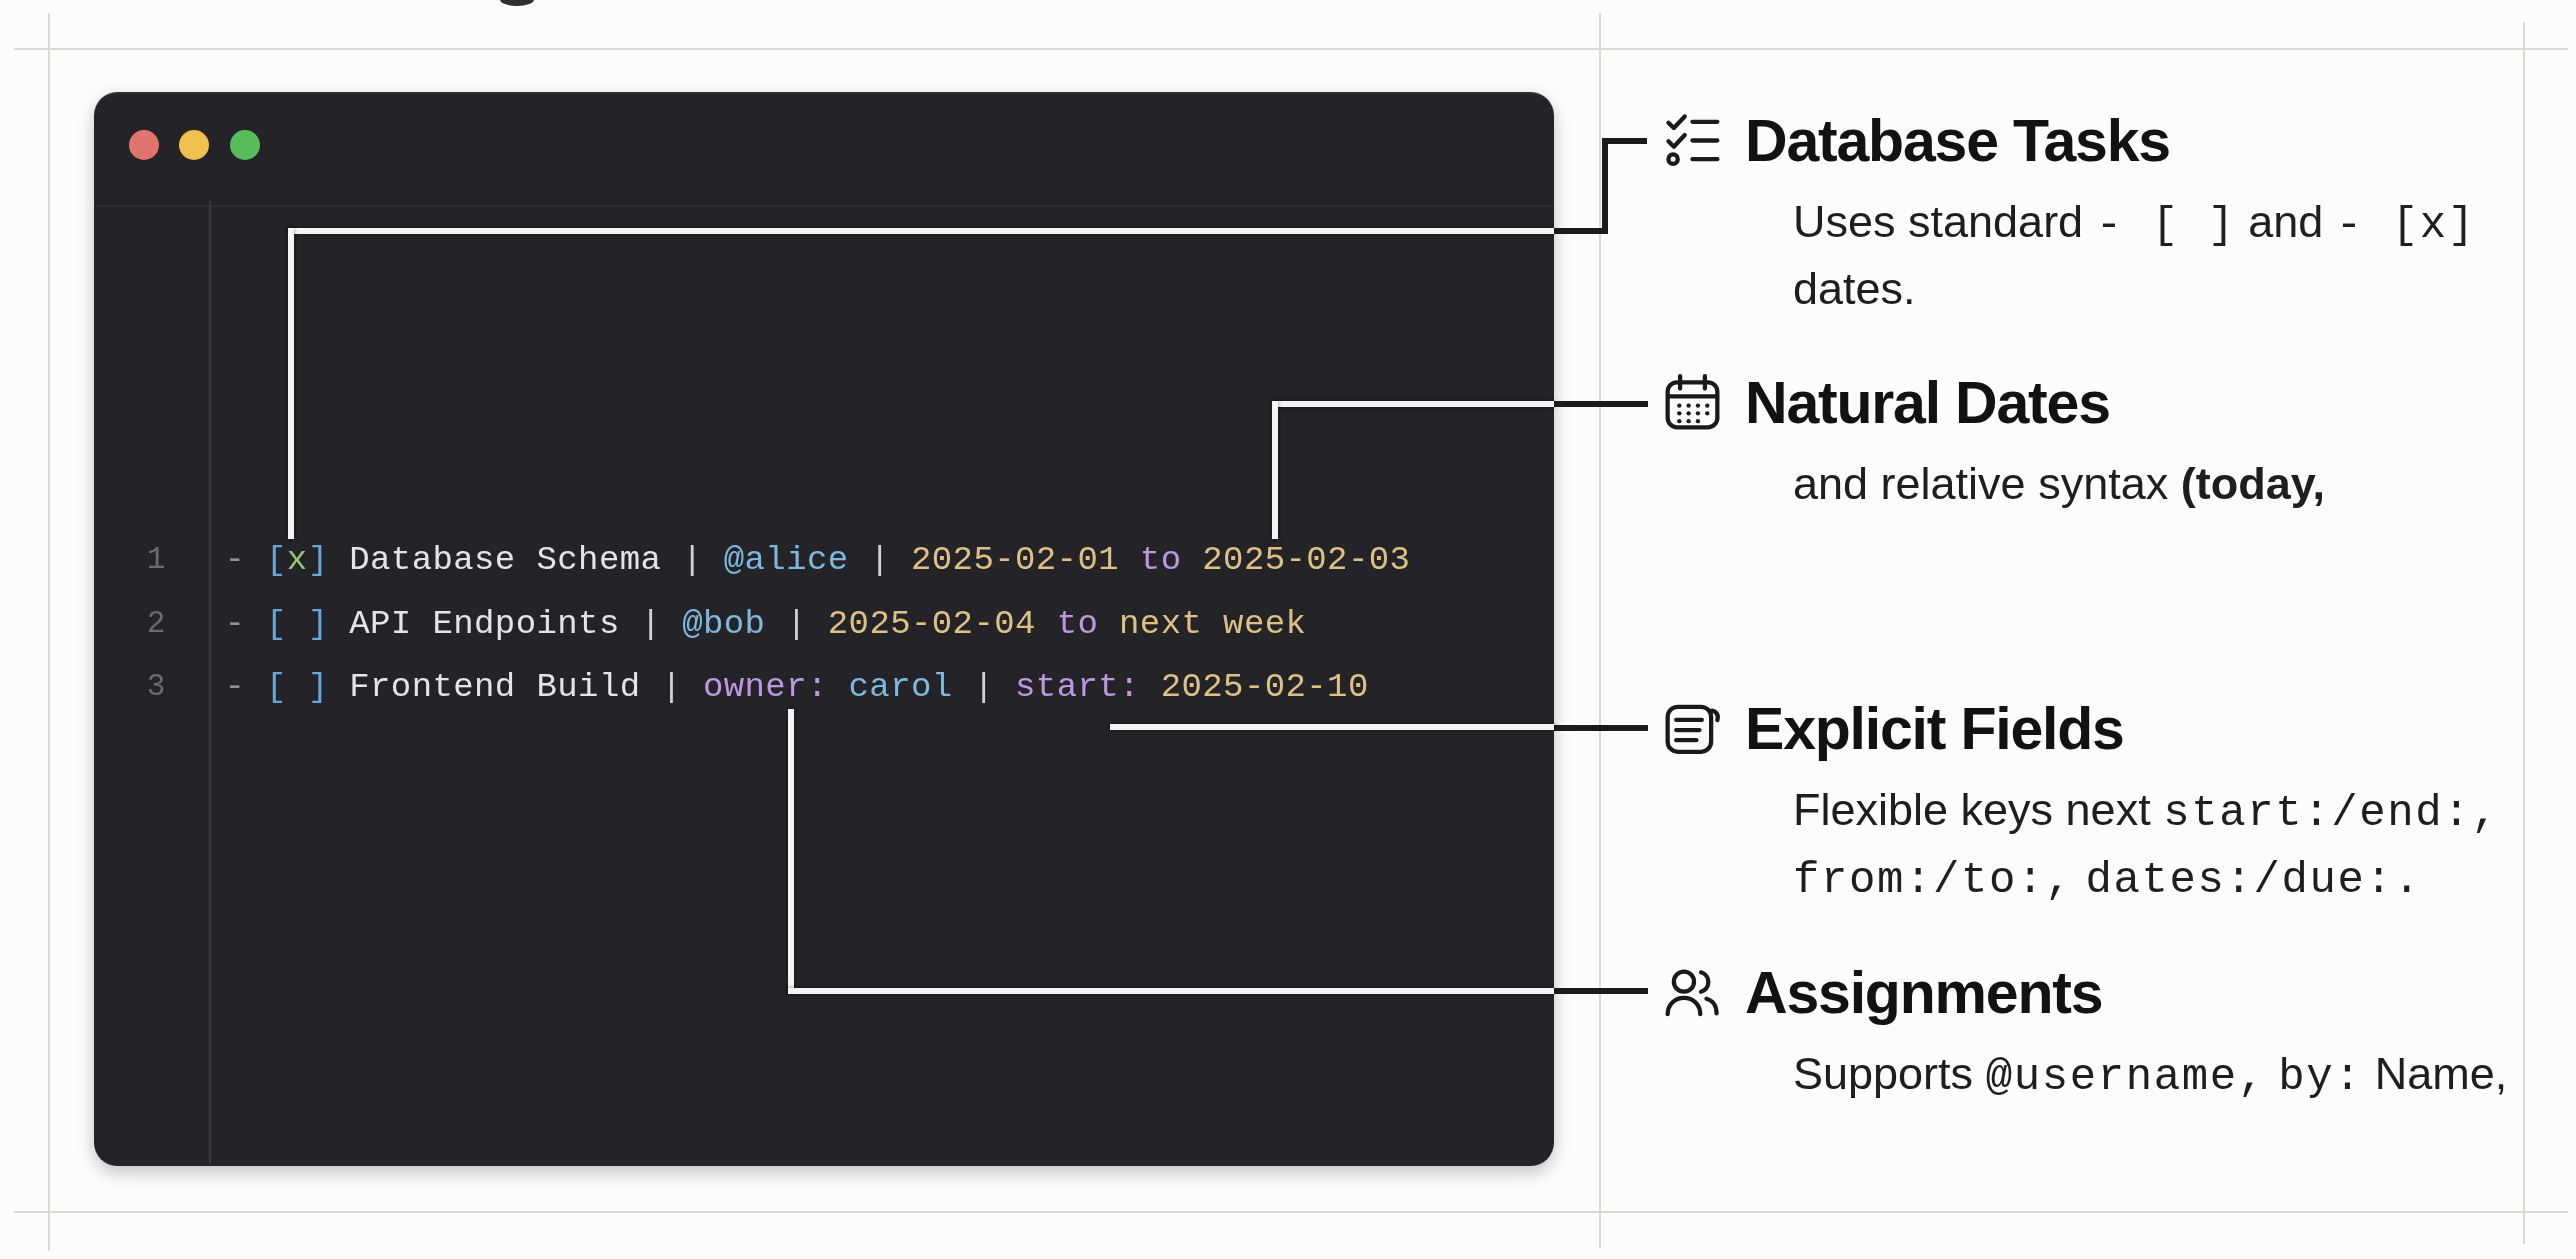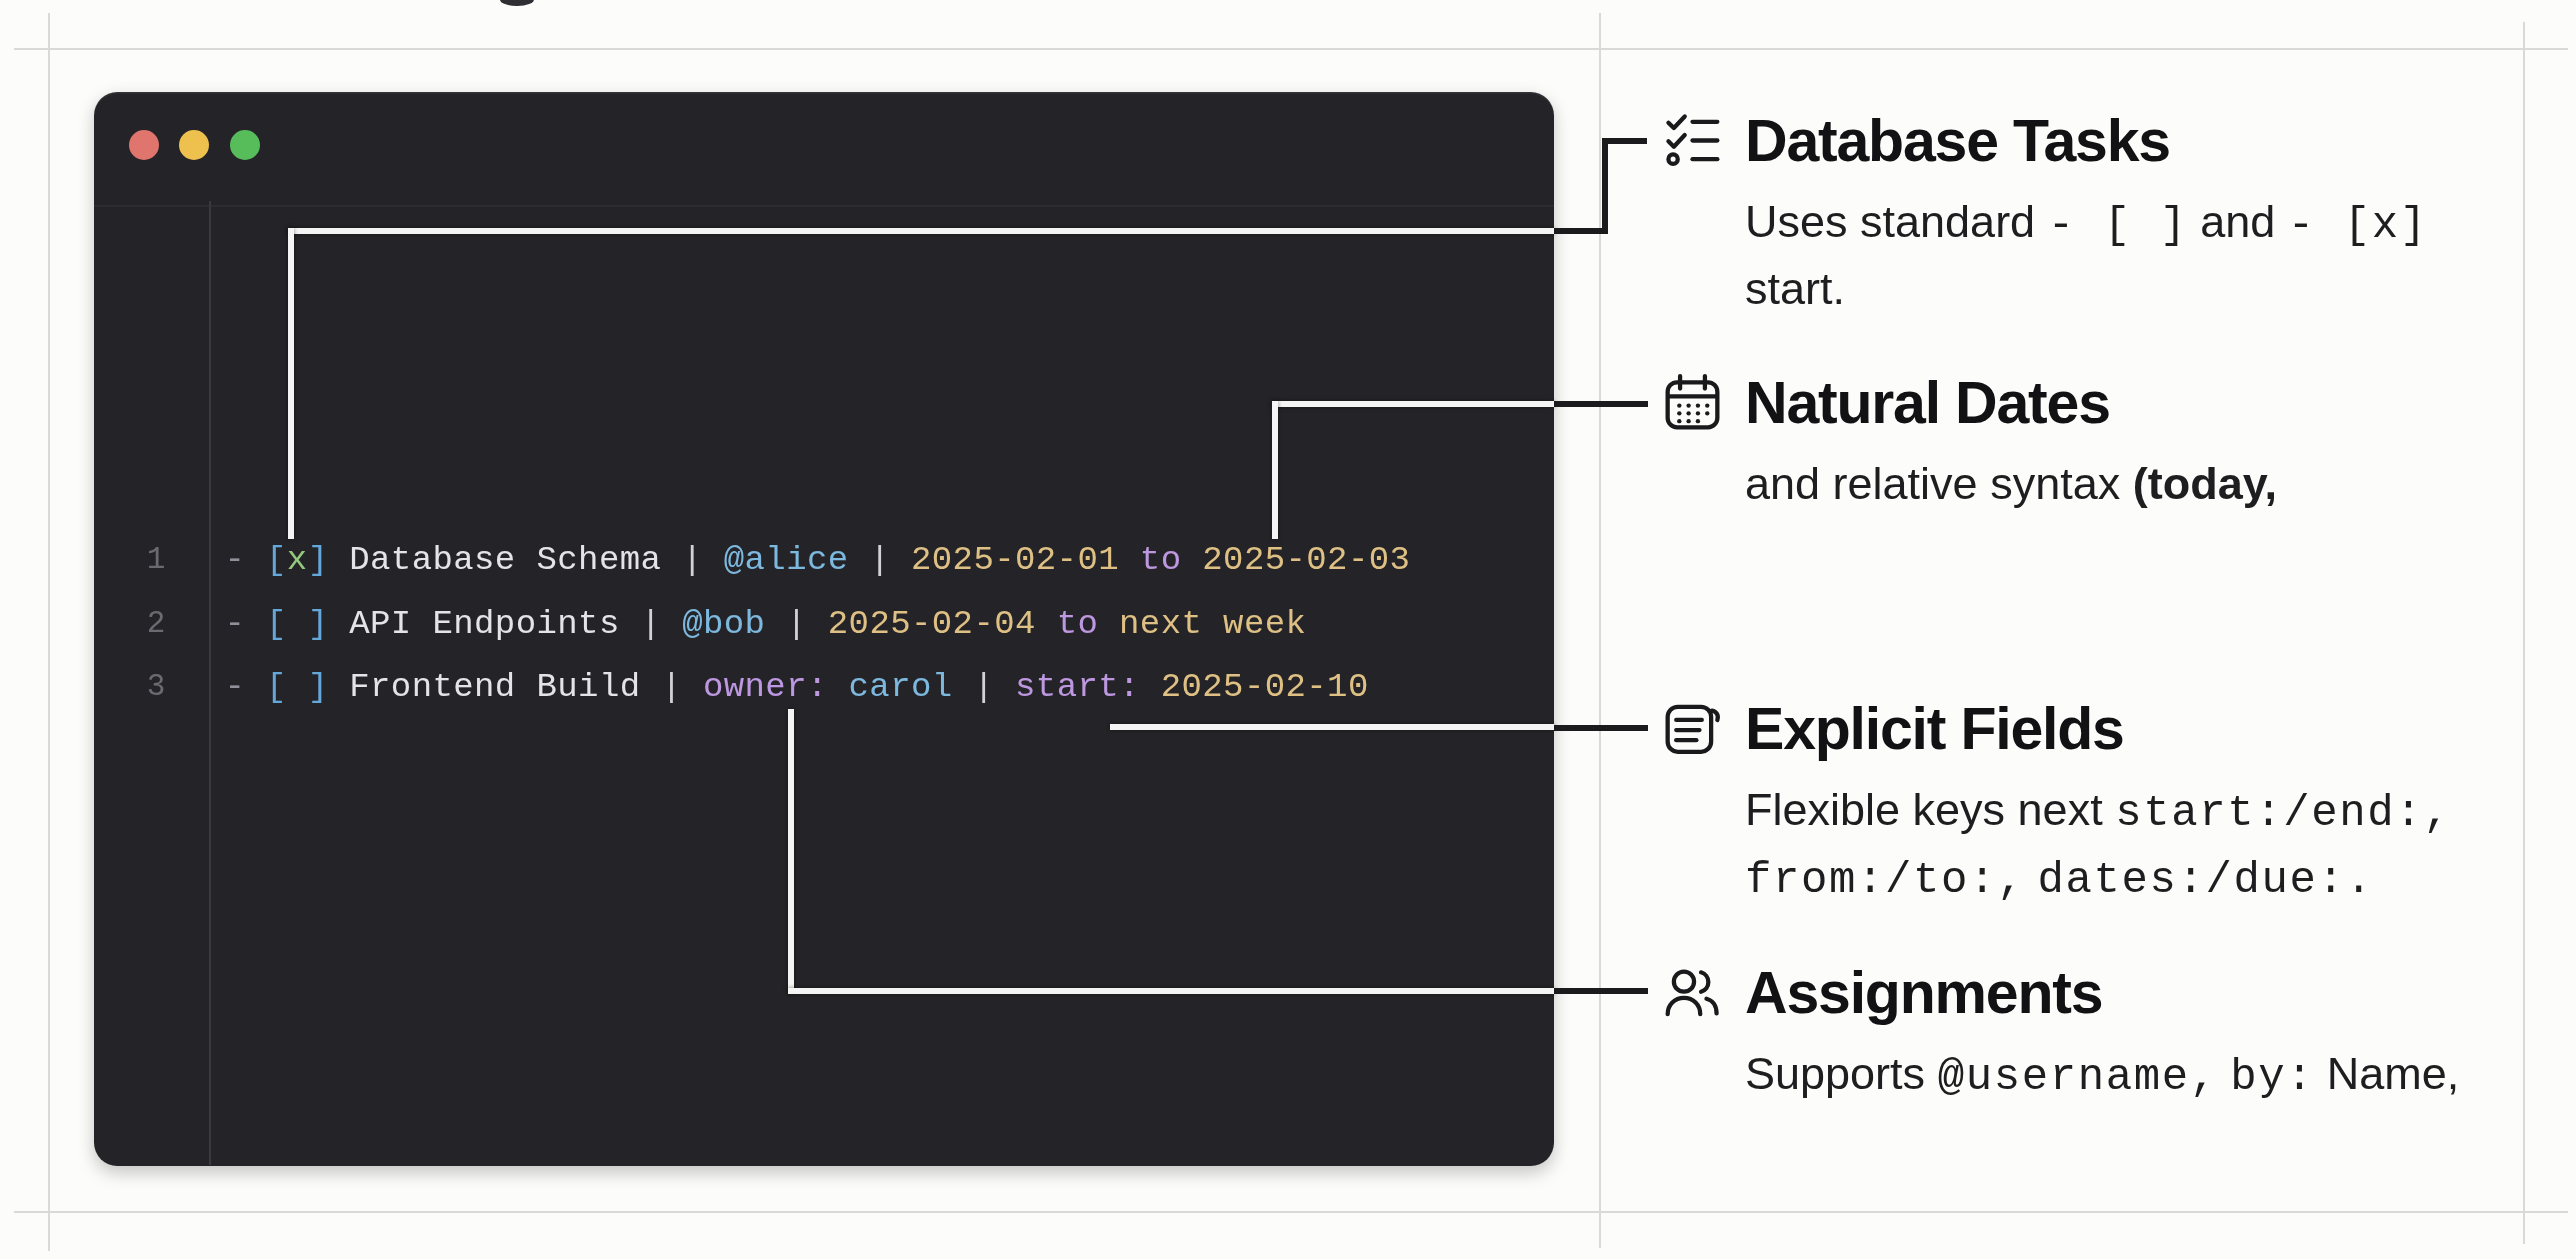--- a/index.html
+++ b/index.html
@@ -37,21 +37,21 @@
   .annotation{position:absolute;left:1663px;width:844px;}
   .ann-icon{position:absolute;left:0;top:0;width:59px;height:59px;}
   .ann-icon svg{width:59px;height:59px;stroke:#1a1a1c;stroke-width:5.5;
     fill:none;stroke-linecap:round;stroke-linejoin:round;}
   .ann-icon .dot{fill:#1a1a1c;stroke:none;}
   .ann-title{position:absolute;left:82px;top:-3.1px;
     font-weight:bold;font-size:59px;line-height:66px;letter-spacing:-1.2px;
     color:#121214;white-space:nowrap;}
   .ann-desc{position:absolute;left:82px;top:79px;color:#1e1e20;
     font-size:45px;line-height:63px;}
-  .ann-desc .dline{white-space:nowrap;}
+  .ann-desc .dline{white-space:nowrap;margin-left:48px;}
   .seg-n{white-space:pre;}
   .seg-b{white-space:pre;font-weight:bold;}
   .seg-m{white-space:pre;font-family:"Liberation Mono", monospace;
     font-size:44px;letter-spacing:1.6px;}
 </style>
 </head>
 <body>
 
 <div class="frame-line" style="left:14px;top:48px;width:2554px;height:1.6px;"></div>
 <div class="frame-line" style="left:14px;top:1211px;width:2554px;height:1.6px;"></div>
@@ -106,21 +106,21 @@
         <line x1="38" y1="14" x2="70" y2="14"></line>
       <path d="M7 39 l7 7 L28 31"></path>
         <line x1="38" y1="38" x2="70" y2="38"></line>
       <circle cx="13" cy="62" r="6"></circle>
         <line x1="38" y1="62" x2="70" y2="62"></line>
     </svg>
   </span>
   <div class="ann-title">Database Tasks</div>
   <div class="ann-desc">
       <div class="dline"><span class="seg-n">Uses standard </span><span class="seg-m">- [ ]</span><span class="seg-n"> and </span><span class="seg-m">- [x]</span></div>
-      <div class="dline"><span class="seg-n">start.</span></div>
+      <div class="dline"><span class="seg-n">dates.</span></div>
     </div>
 </div>
 
 <div class="annotation" style="top:373px;">
   <span class="ann-icon">
     <svg viewBox="0 0 76 76">
       <rect x="6" y="12" width="64" height="58" rx="12"></rect>
       <line x1="22" y1="4" x2="22" y2="20"></line>
         <line x1="54" y1="4" x2="54" y2="20"></line>
       <line x1="7" y1="30" x2="69" y2="30"></line>

